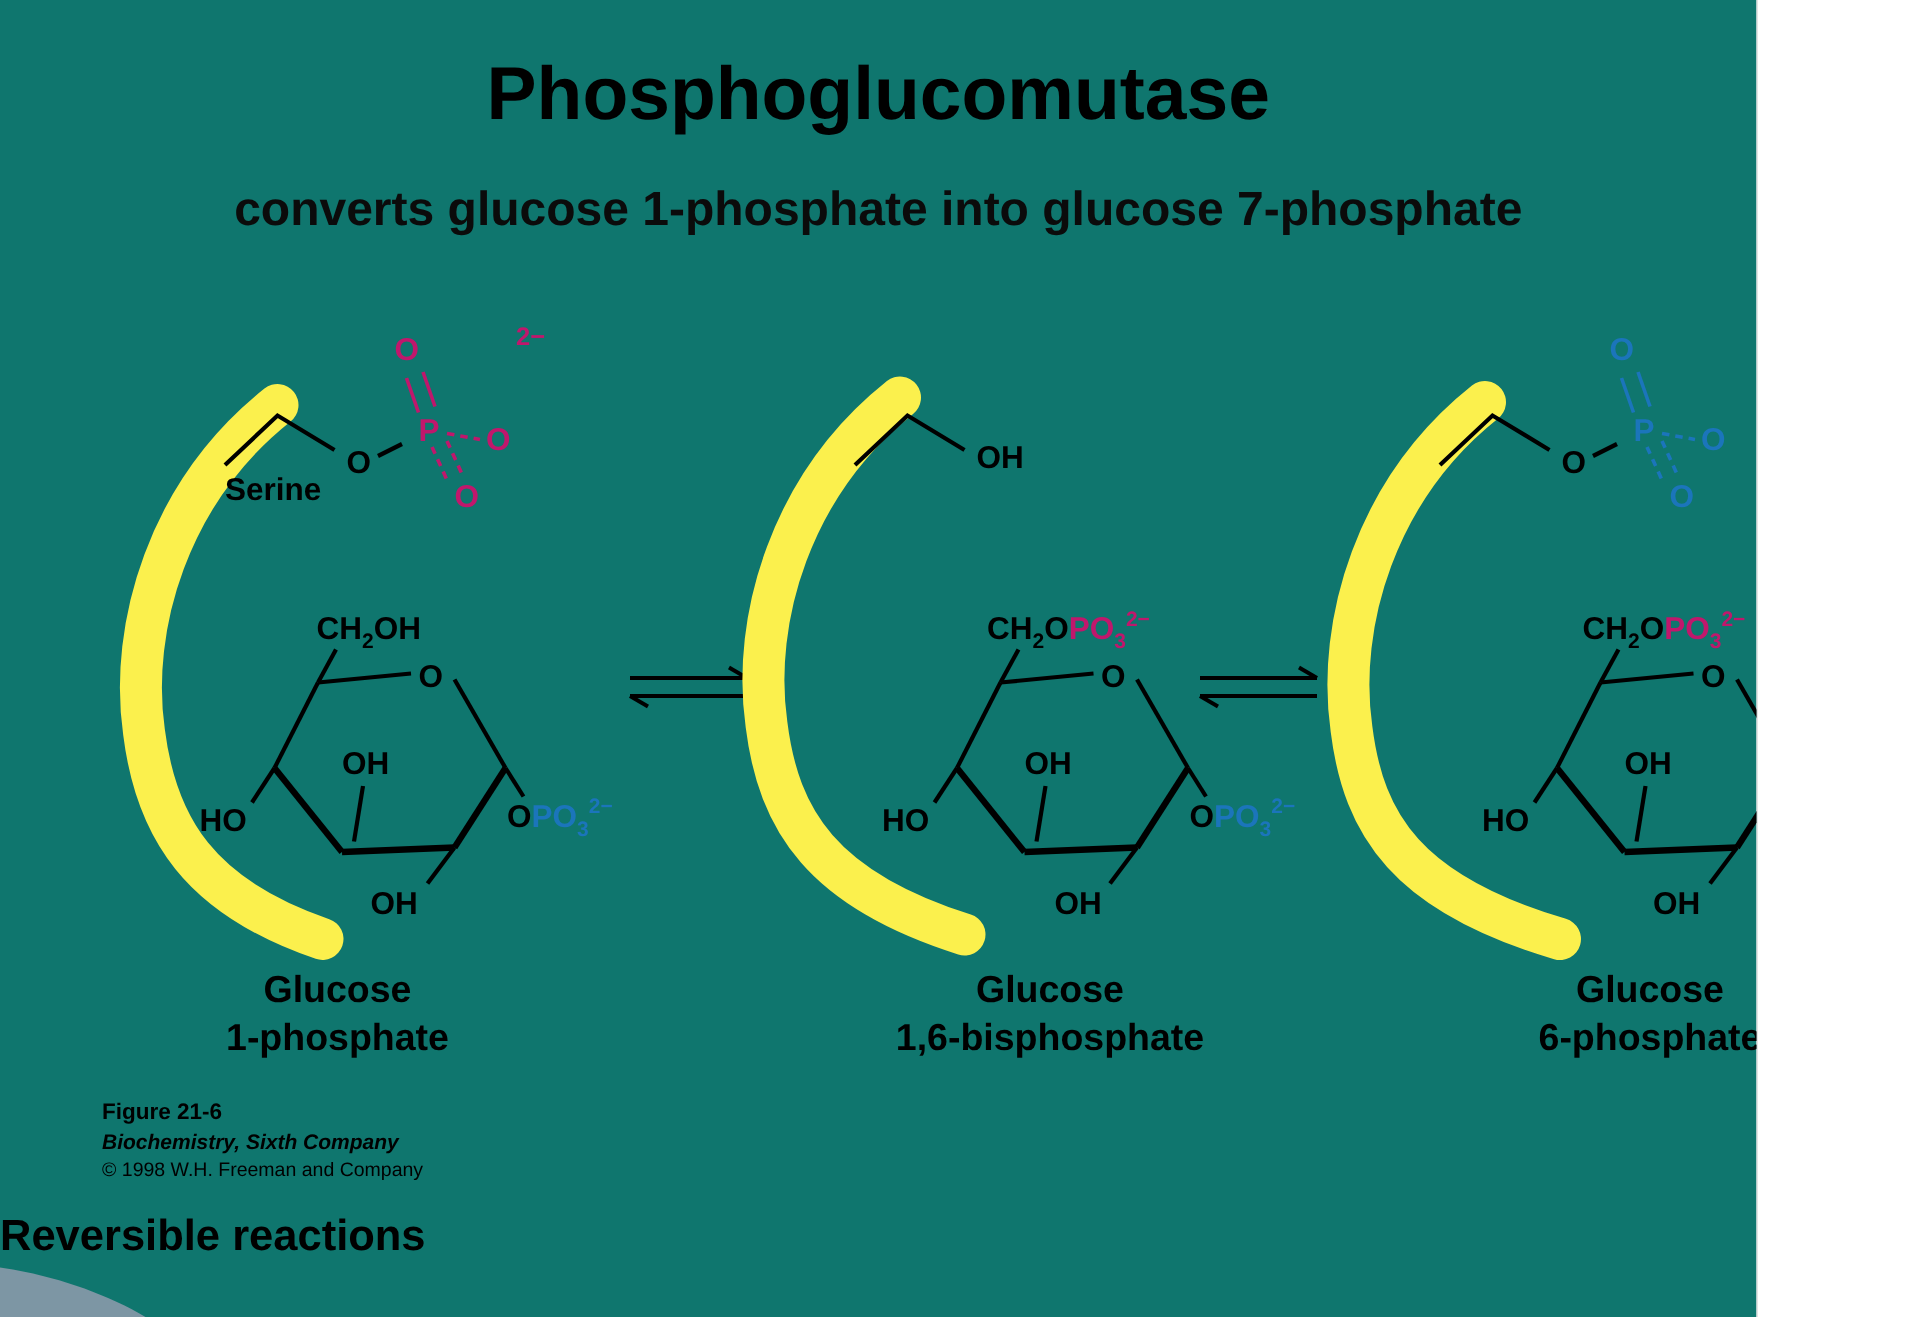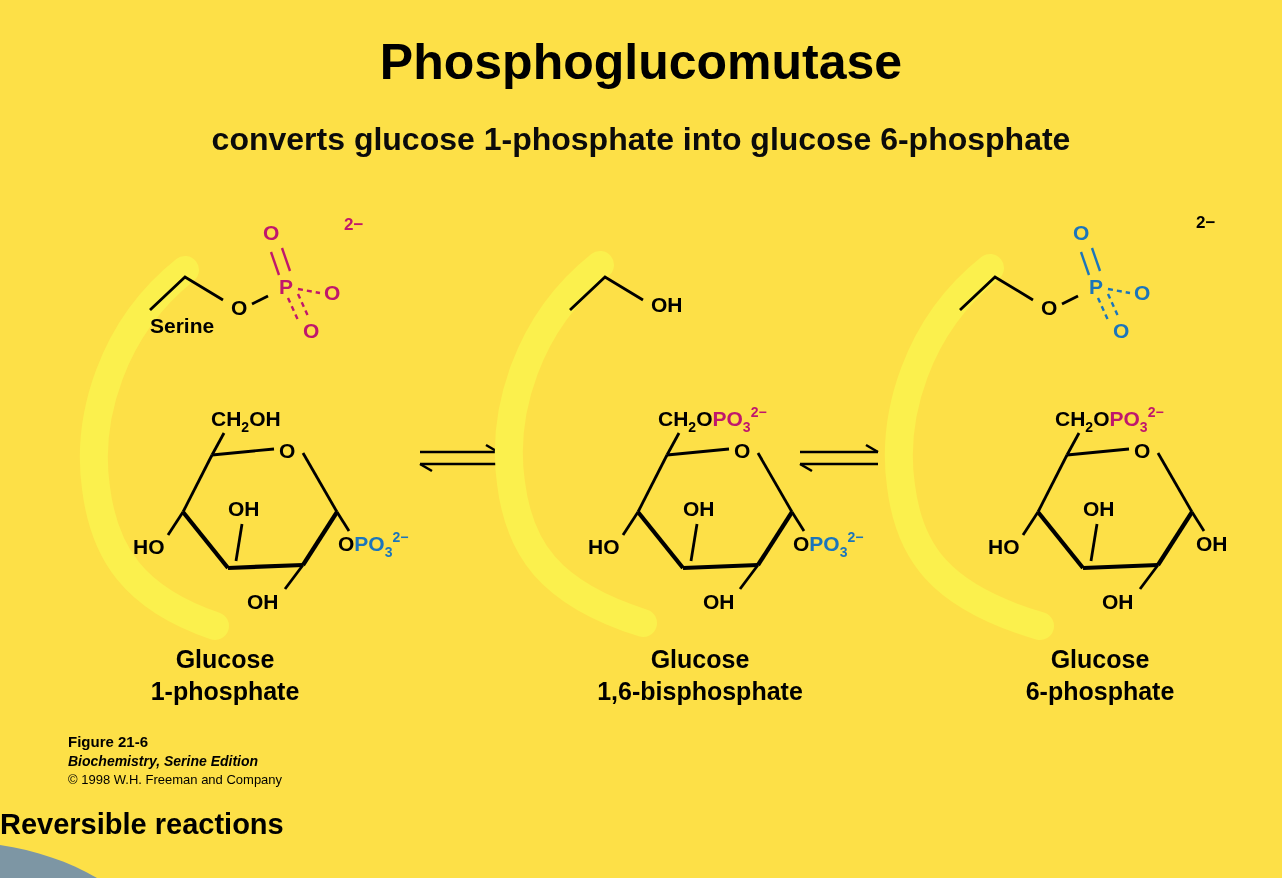--- a/index.html
+++ b/index.html
@@ -1,18 +1,18 @@
 <!DOCTYPE html>
 <html><head>
 <meta charset="utf-8">
 <style>
   *{margin:0;padding:0;box-sizing:border-box}
   html,body{background:#ffffff}
   body{width:1282px;height:878px;font-family:"Liberation Sans",sans-serif}
-  .slide{position:relative;width:1282px;height:878px;background:#fde047;overflow:hidden;outline:1px solid #e3e3e3}
+  .slide{position:relative;width:1171px;height:878px;background:#0f766e;overflow:hidden;outline:1px solid #e3e3e3}
   .title{position:absolute;top:33px;left:0;width:100%;text-align:center;font-size:50px;font-weight:bold;color:#000}
   .subtitle{position:absolute;top:121px;left:0;width:100%;text-align:center;font-size:32px;font-weight:bold;color:#0b0b0b}
   .diagram{position:absolute;top:190px;left:0}
   svg text{font-family:"Liberation Sans",sans-serif;font-weight:bold;fill:#000}
   .chem{font-size:21px}
   .subsc{font-size:14px}
   .charge{font-size:17px}
   .name{font-size:25px;text-anchor:middle}
   .magenta{fill:#C0176C}
   .blue{fill:#1B75BB}
@@ -29,21 +29,21 @@
   .credit .copy{font-size:13px}
   .caption{position:absolute;top:808px;left:0;width:100%;text-align:left;font-size:29px;font-weight:bold;color:#000}
   .corner{position:absolute;left:0;bottom:0}
 </style>
 </head>
 <body>
 
 <div class="slide">
 
   <div class="title">Phosphoglucomutase</div>
-  <div class="subtitle">converts glucose 1-phosphate into glucose 6-phosphate</div>
+  <div class="subtitle">converts glucose 1-phosphate into glucose 7-phosphate</div>
 
   <svg class="diagram" width="1282" height="560" viewBox="0 0 1282 560">
 
     <g>
       <path class="enzyme" d="M 185 80 C 112 138, 86 228, 96 298 C 104 362, 133 408, 215 436"></path>
     </g>
 
     <g>
       <polyline class="bond" points="150,120 185,87 223,110"></polyline>
       <text class="chem" x="231" y="125">O</text>
@@ -175,21 +175,21 @@
     </g>
 
     <g>
       <text class="name" x="1100" y="478">Glucose</text>
       <text class="name" x="1100" y="510">6-phosphate</text>
     </g>
   </svg>
 
   <div class="credit">
     <div class="fig">Figure 21-6</div>
-    <div class="book">Biochemistry, Serine Edition</div>
+    <div class="book">Biochemistry, Sixth Company</div>
     <div class="copy">© 1998 W.H. Freeman and Company</div>
   </div>
 
   <div class="caption">Reversible reactions</div>
 
   <svg class="corner" width="110" height="40" viewBox="0 0 110 40">
     <path d="M 0 7 C 35 12 70 24 97 40 L 0 40 Z" fill="#7D96A4"></path>
   </svg>
 
 </div>

